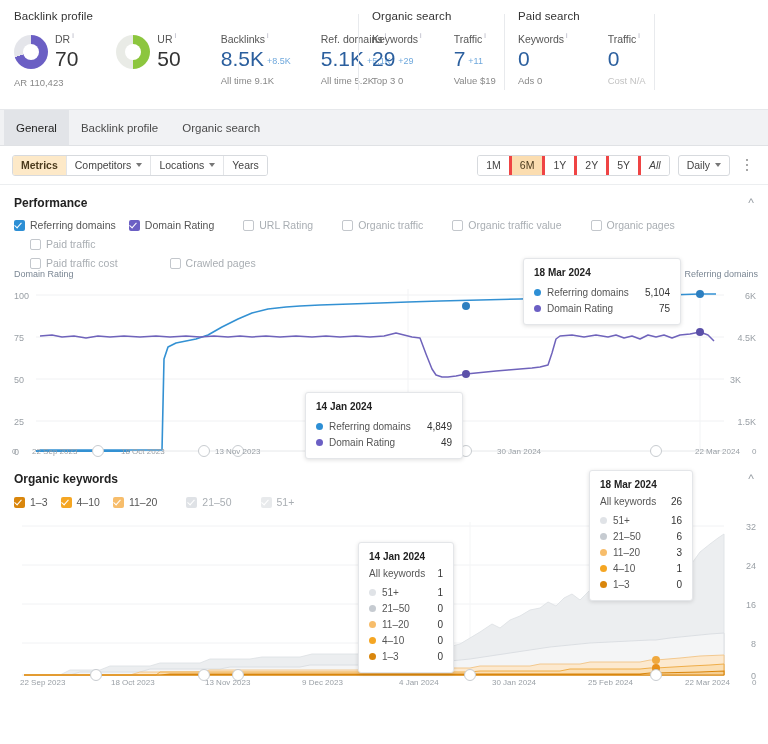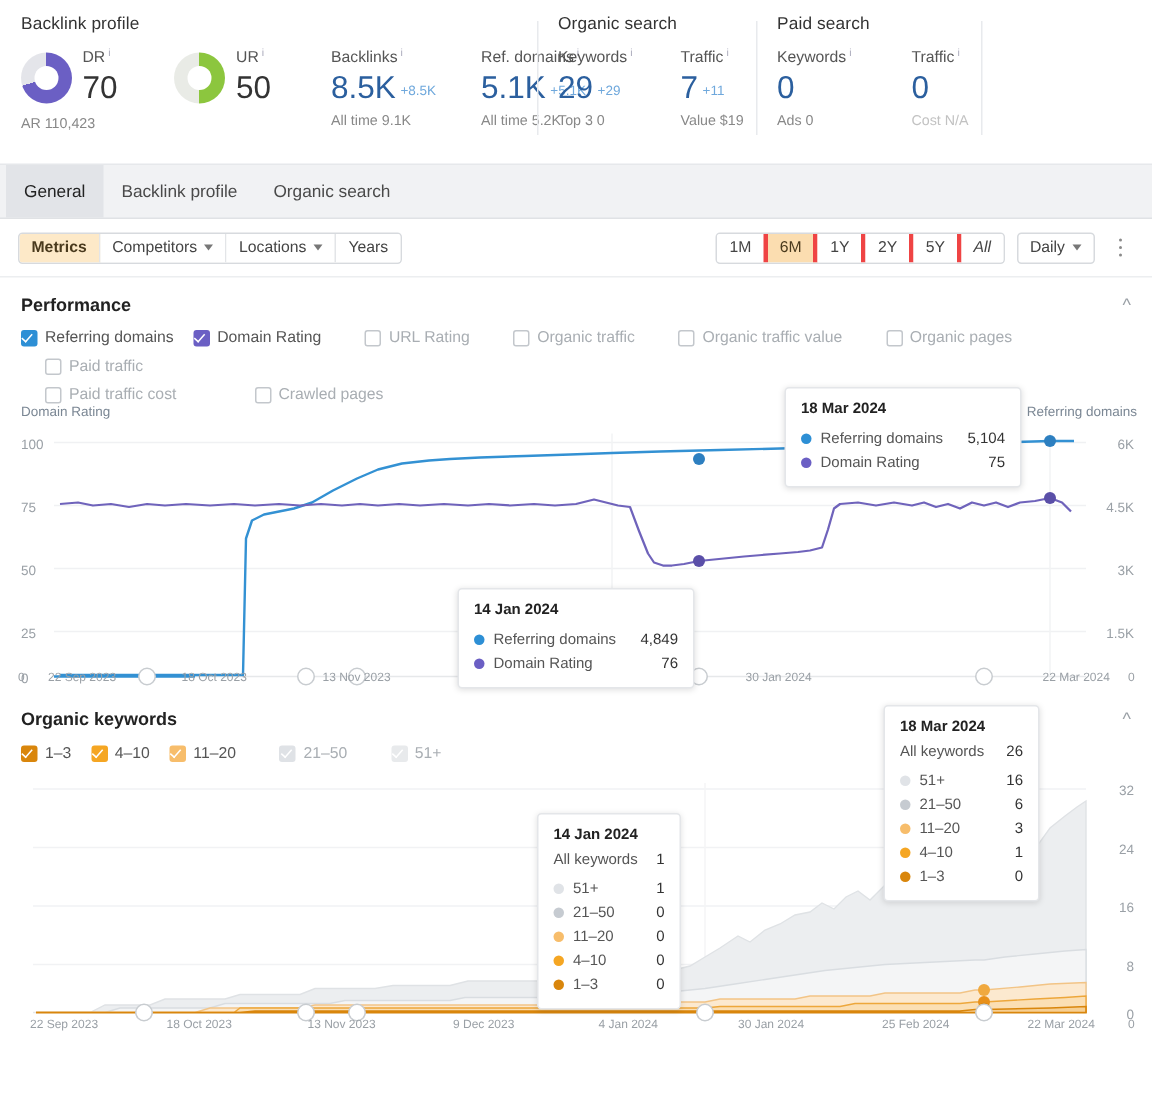--- a/index.html
+++ b/index.html
@@ -255,21 +255,21 @@
     <div class="axis-name" style="right:10px; top:0px;">Referring domains</div>
 
     <div class="ytick" style="left:14px; top:22px;">100</div>
     <div class="ytick" style="left:14px; top:64px;">75</div>
     <div class="ytick" style="left:14px; top:106px;">50</div>
     <div class="ytick" style="left:14px; top:148px;">25</div>
     <div class="ytick" style="left:14px; top:178px;">0</div>
 
     <div class="ytick" style="right:12px; top:22px;">6K</div>
     <div class="ytick" style="right:12px; top:64px;">4.5K</div>
-    <div class="ytick" style="right:12px; top:106px;">3K</div>
+    <div class="ytick" style="right:27px; top:106px;">3K</div>
     <div class="ytick" style="right:12px; top:148px;">1.5K</div>
 
     <svg width="768" height="195" viewBox="0 0 768 195">
       <line x1="36" y1="26" x2="724" y2="26" stroke="#f0f1f3" stroke-width="1"></line>
       <line x1="36" y1="68" x2="724" y2="68" stroke="#f0f1f3" stroke-width="1"></line>
       <line x1="36" y1="110" x2="724" y2="110" stroke="#f0f1f3" stroke-width="1"></line>
       <line x1="36" y1="152" x2="724" y2="152" stroke="#f0f1f3" stroke-width="1"></line>
       <line x1="36" y1="182" x2="724" y2="182" stroke="#e6e8ea" stroke-width="1"></line>
       <line x1="408" y1="20" x2="408" y2="182" stroke="#f2f3f5" stroke-width="1"></line>
       <line x1="700" y1="20" x2="700" y2="182" stroke="#f2f3f5" stroke-width="1"></line>
@@ -305,21 +305,21 @@
   <div class="tip" style="left:305px; top:392px; width:158px;">
     <div class="tip-date">14 Jan 2024</div>
     <div class="tip-row">
         <span class="tip-dot" style="background:#2d8fd5;"></span>
         <span class="tip-name">Referring domains</span>
         <span class="tip-val">4,849</span>
       </div>
     <div class="tip-row">
         <span class="tip-dot" style="background:#6b5fc4;"></span>
         <span class="tip-name">Domain Rating</span>
-        <span class="tip-val">76</span>
+        <span class="tip-val">49</span>
       </div>
   </div>
 
   <div class="tip" style="left:523px; top:258px; width:158px;">
     <div class="tip-date">18 Mar 2024</div>
     <div class="tip-row">
         <span class="tip-dot" style="background:#2d8fd5;"></span>
         <span class="tip-name">Referring domains</span>
         <span class="tip-val">5,104</span>
       </div>

